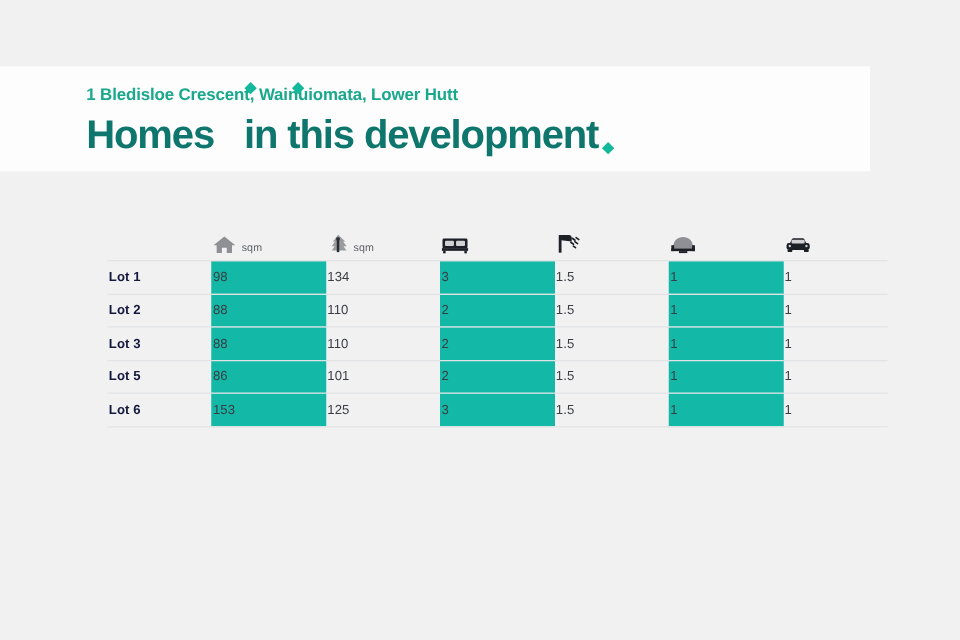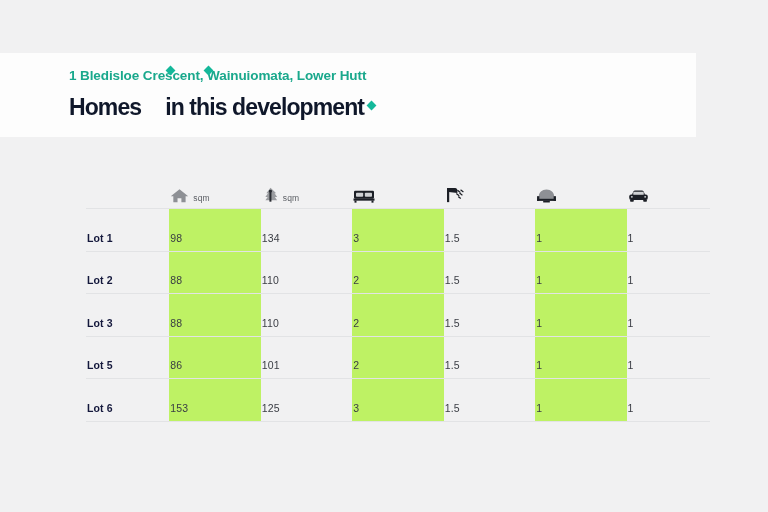--- a/index.html
+++ b/index.html
@@ -16,23 +16,23 @@
     position:absolute;left:0;top:53px;width:696px;height:84px;
     background:#fdfdfd;
   }
   .header-inner{position:absolute;left:69px;top:14px;}
   .subtitle{
     font-size:13.5px;font-weight:700;color:#19a88c;
     letter-spacing:-0.1px;line-height:18px;white-space:nowrap;
   }
   .headline{
     margin-top:5px;
-    font-size:23px;font-weight:700;color:#0f172a;
+    font-size:32px;font-weight:700;color:#0f766e;
     letter-spacing:-0.9px;line-height:34px;white-space:nowrap;
-    display:flex;align-items:center;
+    display:flex;align-items:flex-end;
   }
   .headline .word{position:relative;margin-left:24px;}
   
   .dot-i{
     position:absolute;width:7px;height:7px;background:#14b89a;
     transform:rotate(45deg);
   }
   .d1{left:0px;top:-23px;}
   .period{
     display:inline-block;width:7px;height:7px;background:#14b89a;
@@ -52,32 +52,32 @@
     height:30px;padding:0 0 4px 0;vertical-align:bottom;
     background:transparent;border:0;text-align:left;
   }
   .hdr-cell{display:flex;align-items:flex-end;gap:4px;padding-left:1px;}
   .unit{
     font-size:8.5px;color:#5d6066;font-weight:400;
     position:relative;top:-1px;letter-spacing:0.1px;
   }
 
   .tbl tbody td{
-    height:25.5px;padding:16px 0 0 1px;vertical-align:middle;
+    height:25.5px;padding:0 0 0 1px;vertical-align:middle;
     font-size:10.5px;color:#3a3d44;font-weight:400;
     border-top:1px solid #e2e3e5;
     letter-spacing:0.1px;
   }
   .tbl tbody tr td.lot{
     font-size:10.5px;font-weight:700;color:#14183c;letter-spacing:0.1px;
   }
   .tbl tbody tr:last-child td{border-bottom:1px solid #e2e3e5;}
 
   
-  td.tint, th.tint{background:#bef264;}
+  td.tint, th.tint{background:#14b8a6;}
 
   
   .ic{display:block;}
 </style>
 </head>
 <body>
 
 <div id="canvas">
 
   <div class="header-band">

